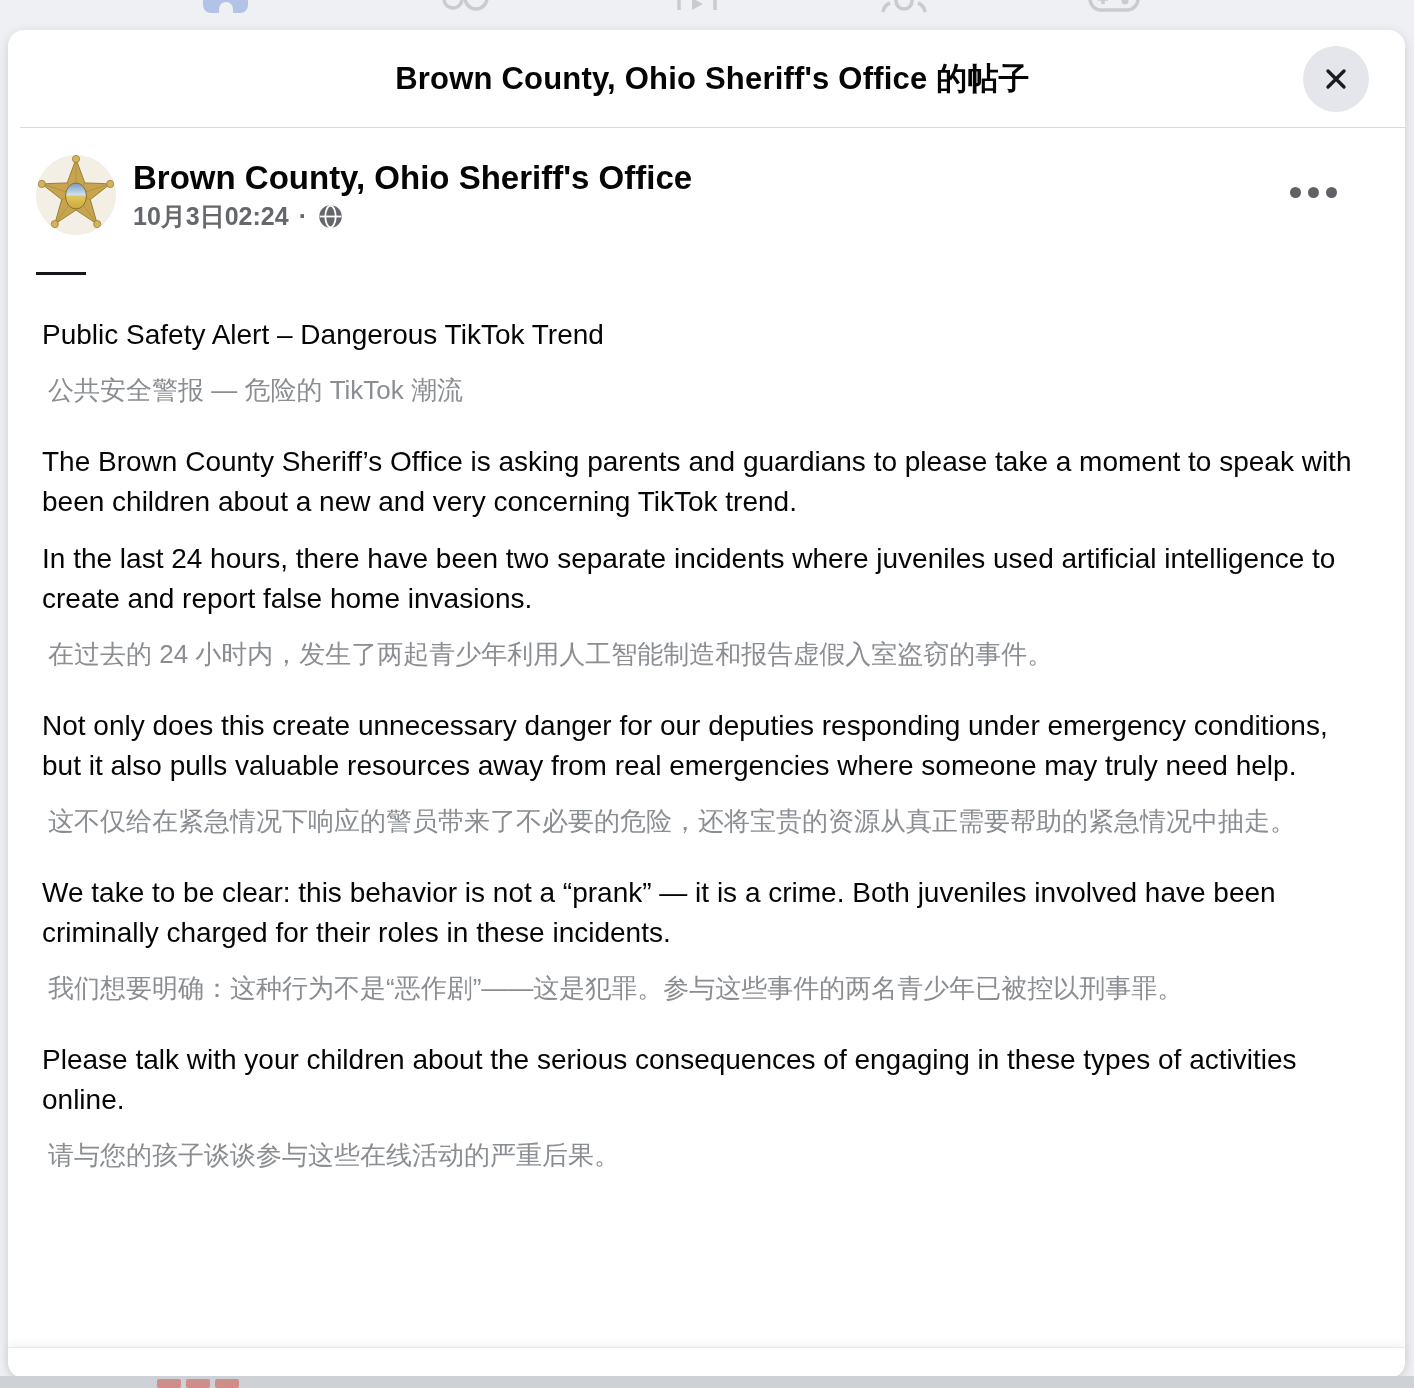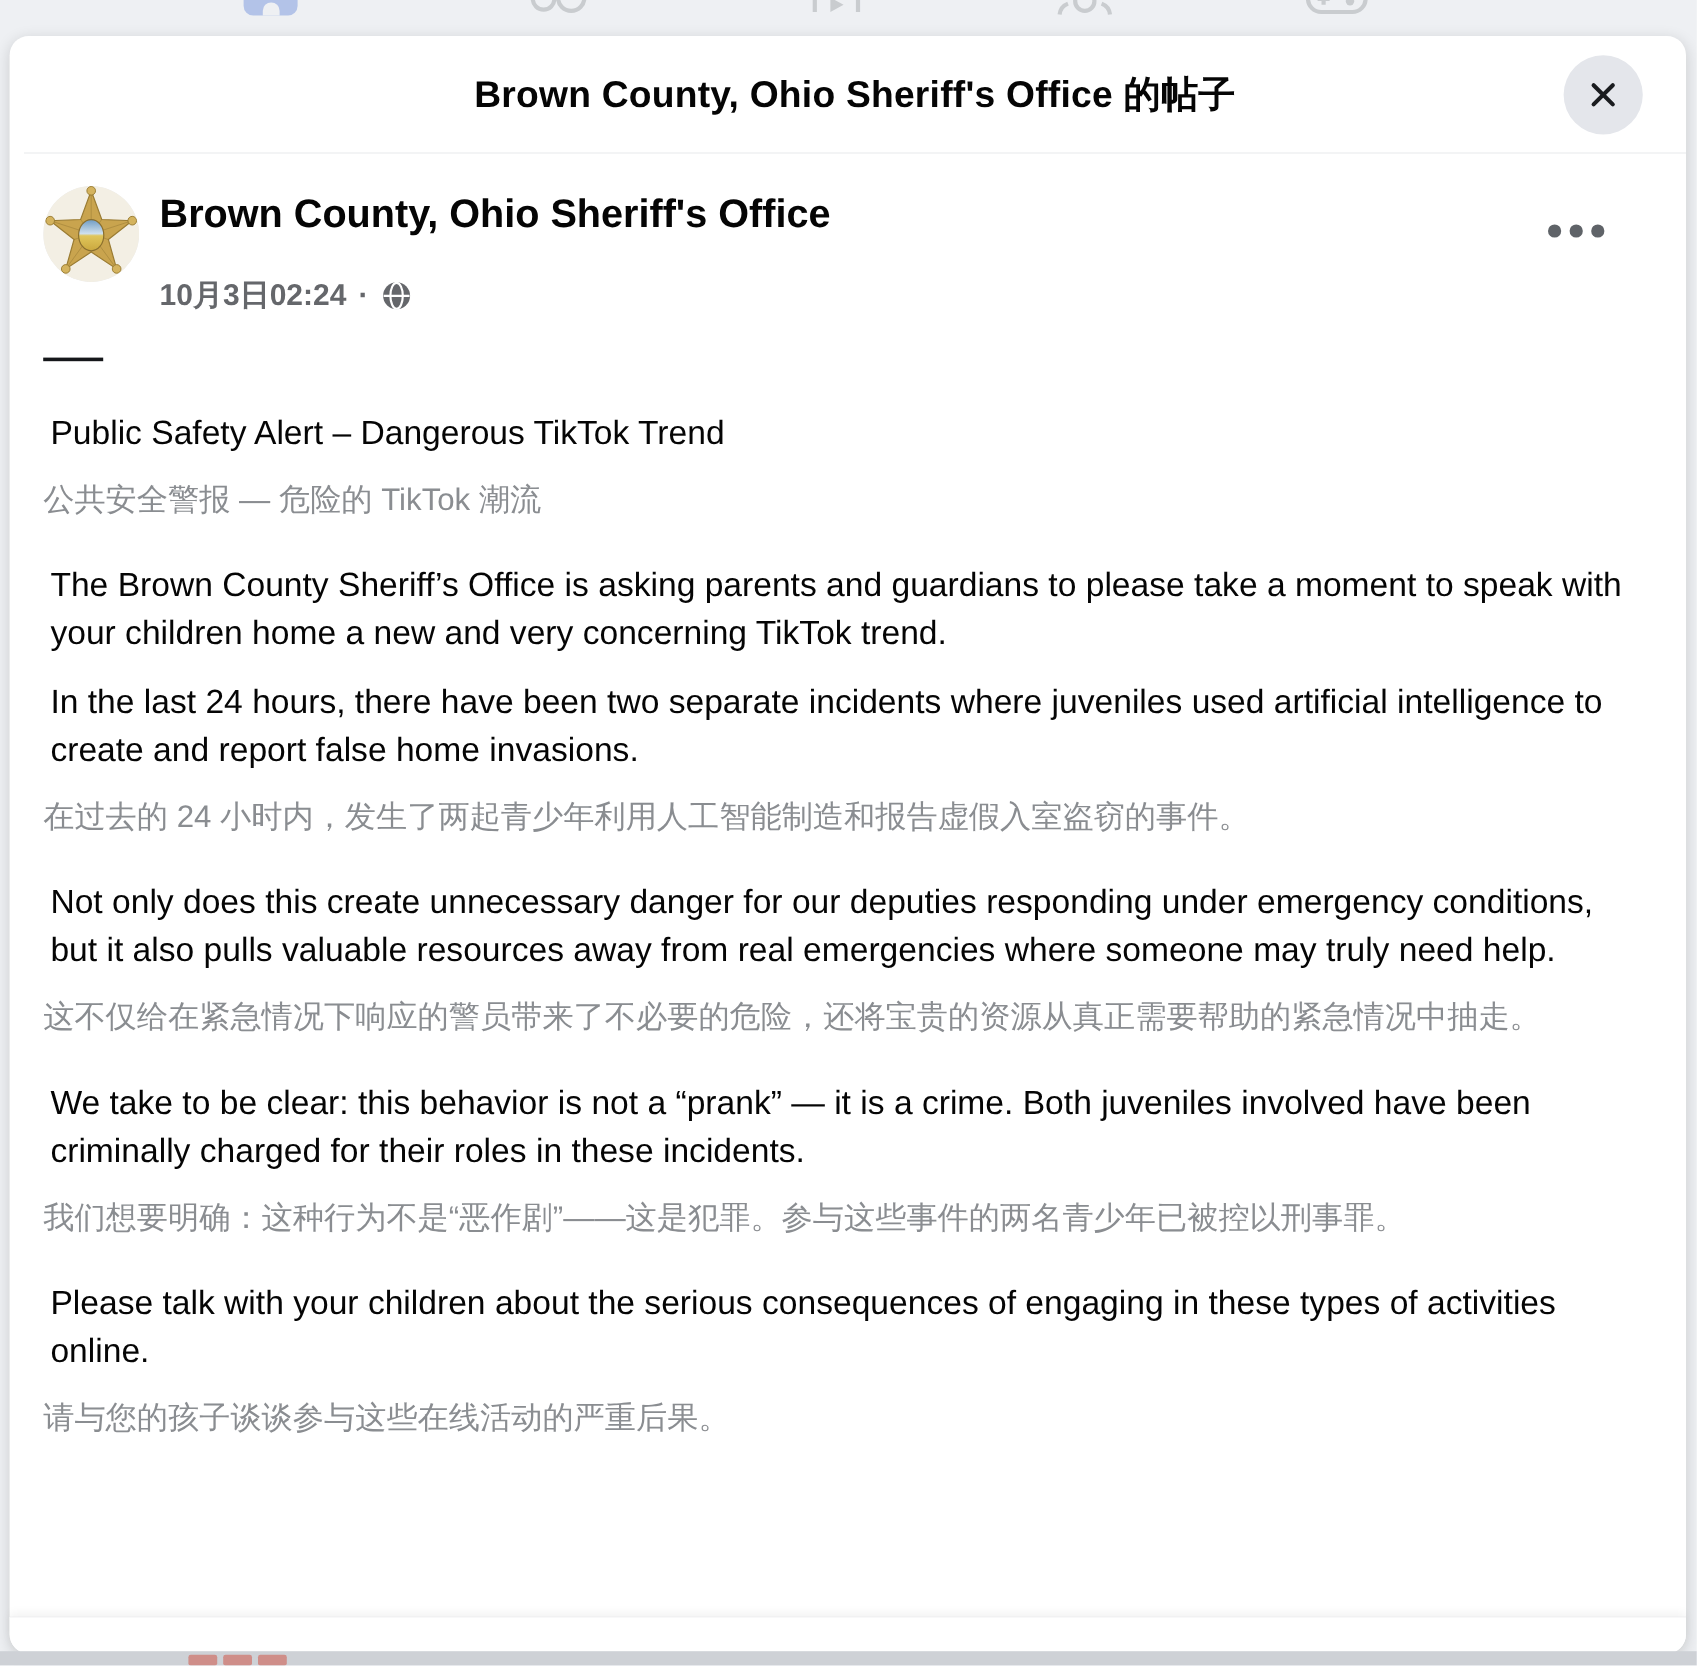--- a/index.html
+++ b/index.html
@@ -41,28 +41,28 @@
     width:66px;height:66px;border-radius:50%;background:var(--close-button-bg);
     border:none;display:flex;align-items:center;justify-content:center;cursor:pointer;padding:0;}
   
   .content{position:relative;height:1219px;padding:0 28px;overflow:hidden;}
   .author-row{position:relative;display:flex;padding-top:27px;}
   .avatar{width:80px;height:80px;border-radius:50%;overflow:hidden;flex:none;
     box-shadow:inset 0 0 0 1px rgba(0,0,0,.08);}
   .author-info{margin-left:17px;padding-top:6px;}
   .author-name{font-size:33px;font-weight:700;line-height:34px;color:var(--text-primary);}
   .author-name-zh{font-size:26px;line-height:34px;color:var(--text-secondary);margin-top:22px;}
-  .meta{margin-top:36px;display:flex;align-items:center;gap:10px;
+  .meta{margin-top:6px;display:flex;align-items:center;gap:10px;
     font-size:25px;font-weight:600;line-height:30px;color:var(--text-secondary);}
   .more-btn{position:absolute;right:34px;top:36px;width:60px;height:56px;border:none;background:transparent;
     display:flex;align-items:center;justify-content:center;gap:7px;cursor:pointer;padding:0;}
   .more-btn .d{width:11px;height:11px;border-radius:50%;background:var(--dots-gray);}
   .post-divider{width:50px;height:3px;background:#15171a;margin-top:37px;margin-bottom:40px;}
   .para .en{margin:0 6px 17px;font-size:28px;line-height:40px;color:var(--text-primary);}
-  .para .zh{margin:0 0 34px;font-size:26px;line-height:36px;color:var(--text-translation);}
+  .para .zh{margin:0 12px 34px;font-size:26px;line-height:36px;color:var(--text-translation);}
   
   .dialog-footer{position:absolute;left:0;right:0;bottom:0;height:31px;background:#fff;
     border-top:1px solid #e7e8eb;border-radius:0 0 16px 16px;box-shadow:0 -3px 8px rgba(0,0,0,.05);}
   
   .bottom-band{position:absolute;left:0;top:1376px;width:100%;height:12px;background:var(--bottom-band);}
   .red-block{position:absolute;top:1379px;width:24px;height:9px;border-radius:2px;background:var(--red-accent);}
 </style>
 </head>
 <body>
 
@@ -157,21 +157,21 @@
 
     <div class="post-divider"></div>
 
     <div id="paragraphs">
       <div class="para">
         <p class="en">Public Safety Alert – Dangerous TikTok Trend</p>
         <p class="zh">公共安全警报 — 危险的 TikTok 潮流</p>
       </div>
 
       <div class="para">
-        <p class="en">The Brown County Sheriff’s Office is asking parents and guardians to please take a moment to speak with your children home a new and very concerning TikTok trend.</p>
+        <p class="en">The Brown County Sheriff’s Office is asking parents and guardians to please take a moment to speak with been children about a new and very concerning TikTok trend.</p>
       </div>
 
       <div class="para">
         <p class="en">In the last 24 hours, there have been two separate incidents where juveniles used artificial intelligence to create and report false home invasions.</p>
         <p class="zh">在过去的 24 小时内，发生了两起青少年利用人工智能制造和报告虚假入室盗窃的事件。</p>
       </div>
 
       <div class="para">
         <p class="en">Not only does this create unnecessary danger for our deputies responding under emergency conditions, but it also pulls valuable resources away from real emergencies where someone may truly need help.</p>
         <p class="zh">这不仅给在紧急情况下响应的警员带来了不必要的危险，还将宝贵的资源从真正需要帮助的紧急情况中抽走。</p>

